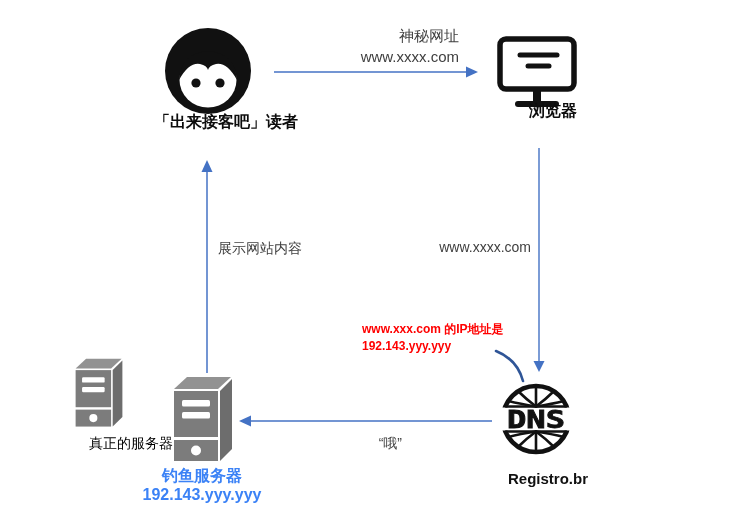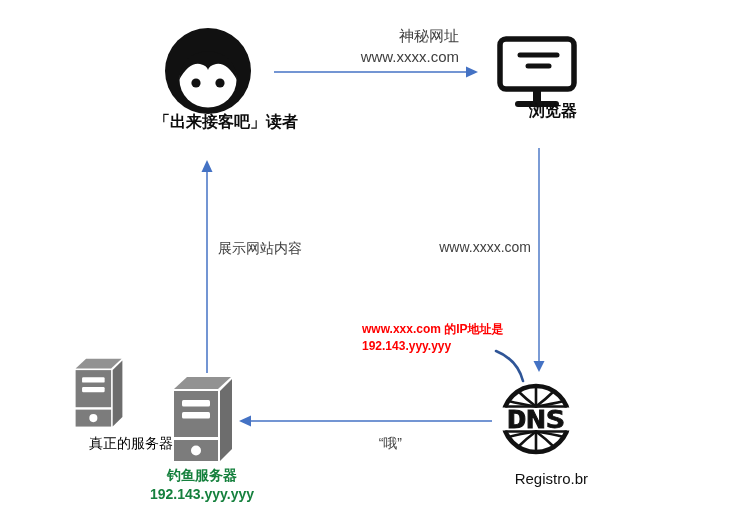--- a/index.html
+++ b/index.html
@@ -8,22 +8,22 @@
   .canvas {
     position:relative; width:740px; height:529px; background:#ffffff;
     overflow:hidden;
   }
   .abs { position:absolute; }
   .lbl { color:#3f3f3f; font-size:14px; line-height:20px; white-space:nowrap; }
   .lbl.center { text-align:right; }
   .lbl.right { text-align:right; }
   .node-title { color:#0d0d0d; font-weight:bold; font-size:16px; }
   .alert { color:#ff0000; font-weight:bold; font-size:12px; line-height:17px; }
-  .alert-lg { color:#15803d; font-weight:bold; font-size:14px; line-height:19px; }
-  .registro { color:#111; font-weight:normal; font-size:15px; }
+  .alert-lg { color:#3b82f6; font-weight:bold; font-size:16px; line-height:19px; }
+  .registro { color:#111; font-weight:bold; font-size:15px; }
   svg { display:block; }
   .arrow-layer { position:absolute; left:0; top:0; pointer-events:none; }
 </style>
 </head>
 <body>
 
 <div class="canvas">
 
   <svg class="arrow-layer" width="740" height="529" viewBox="0 0 740 529">
     <g>

